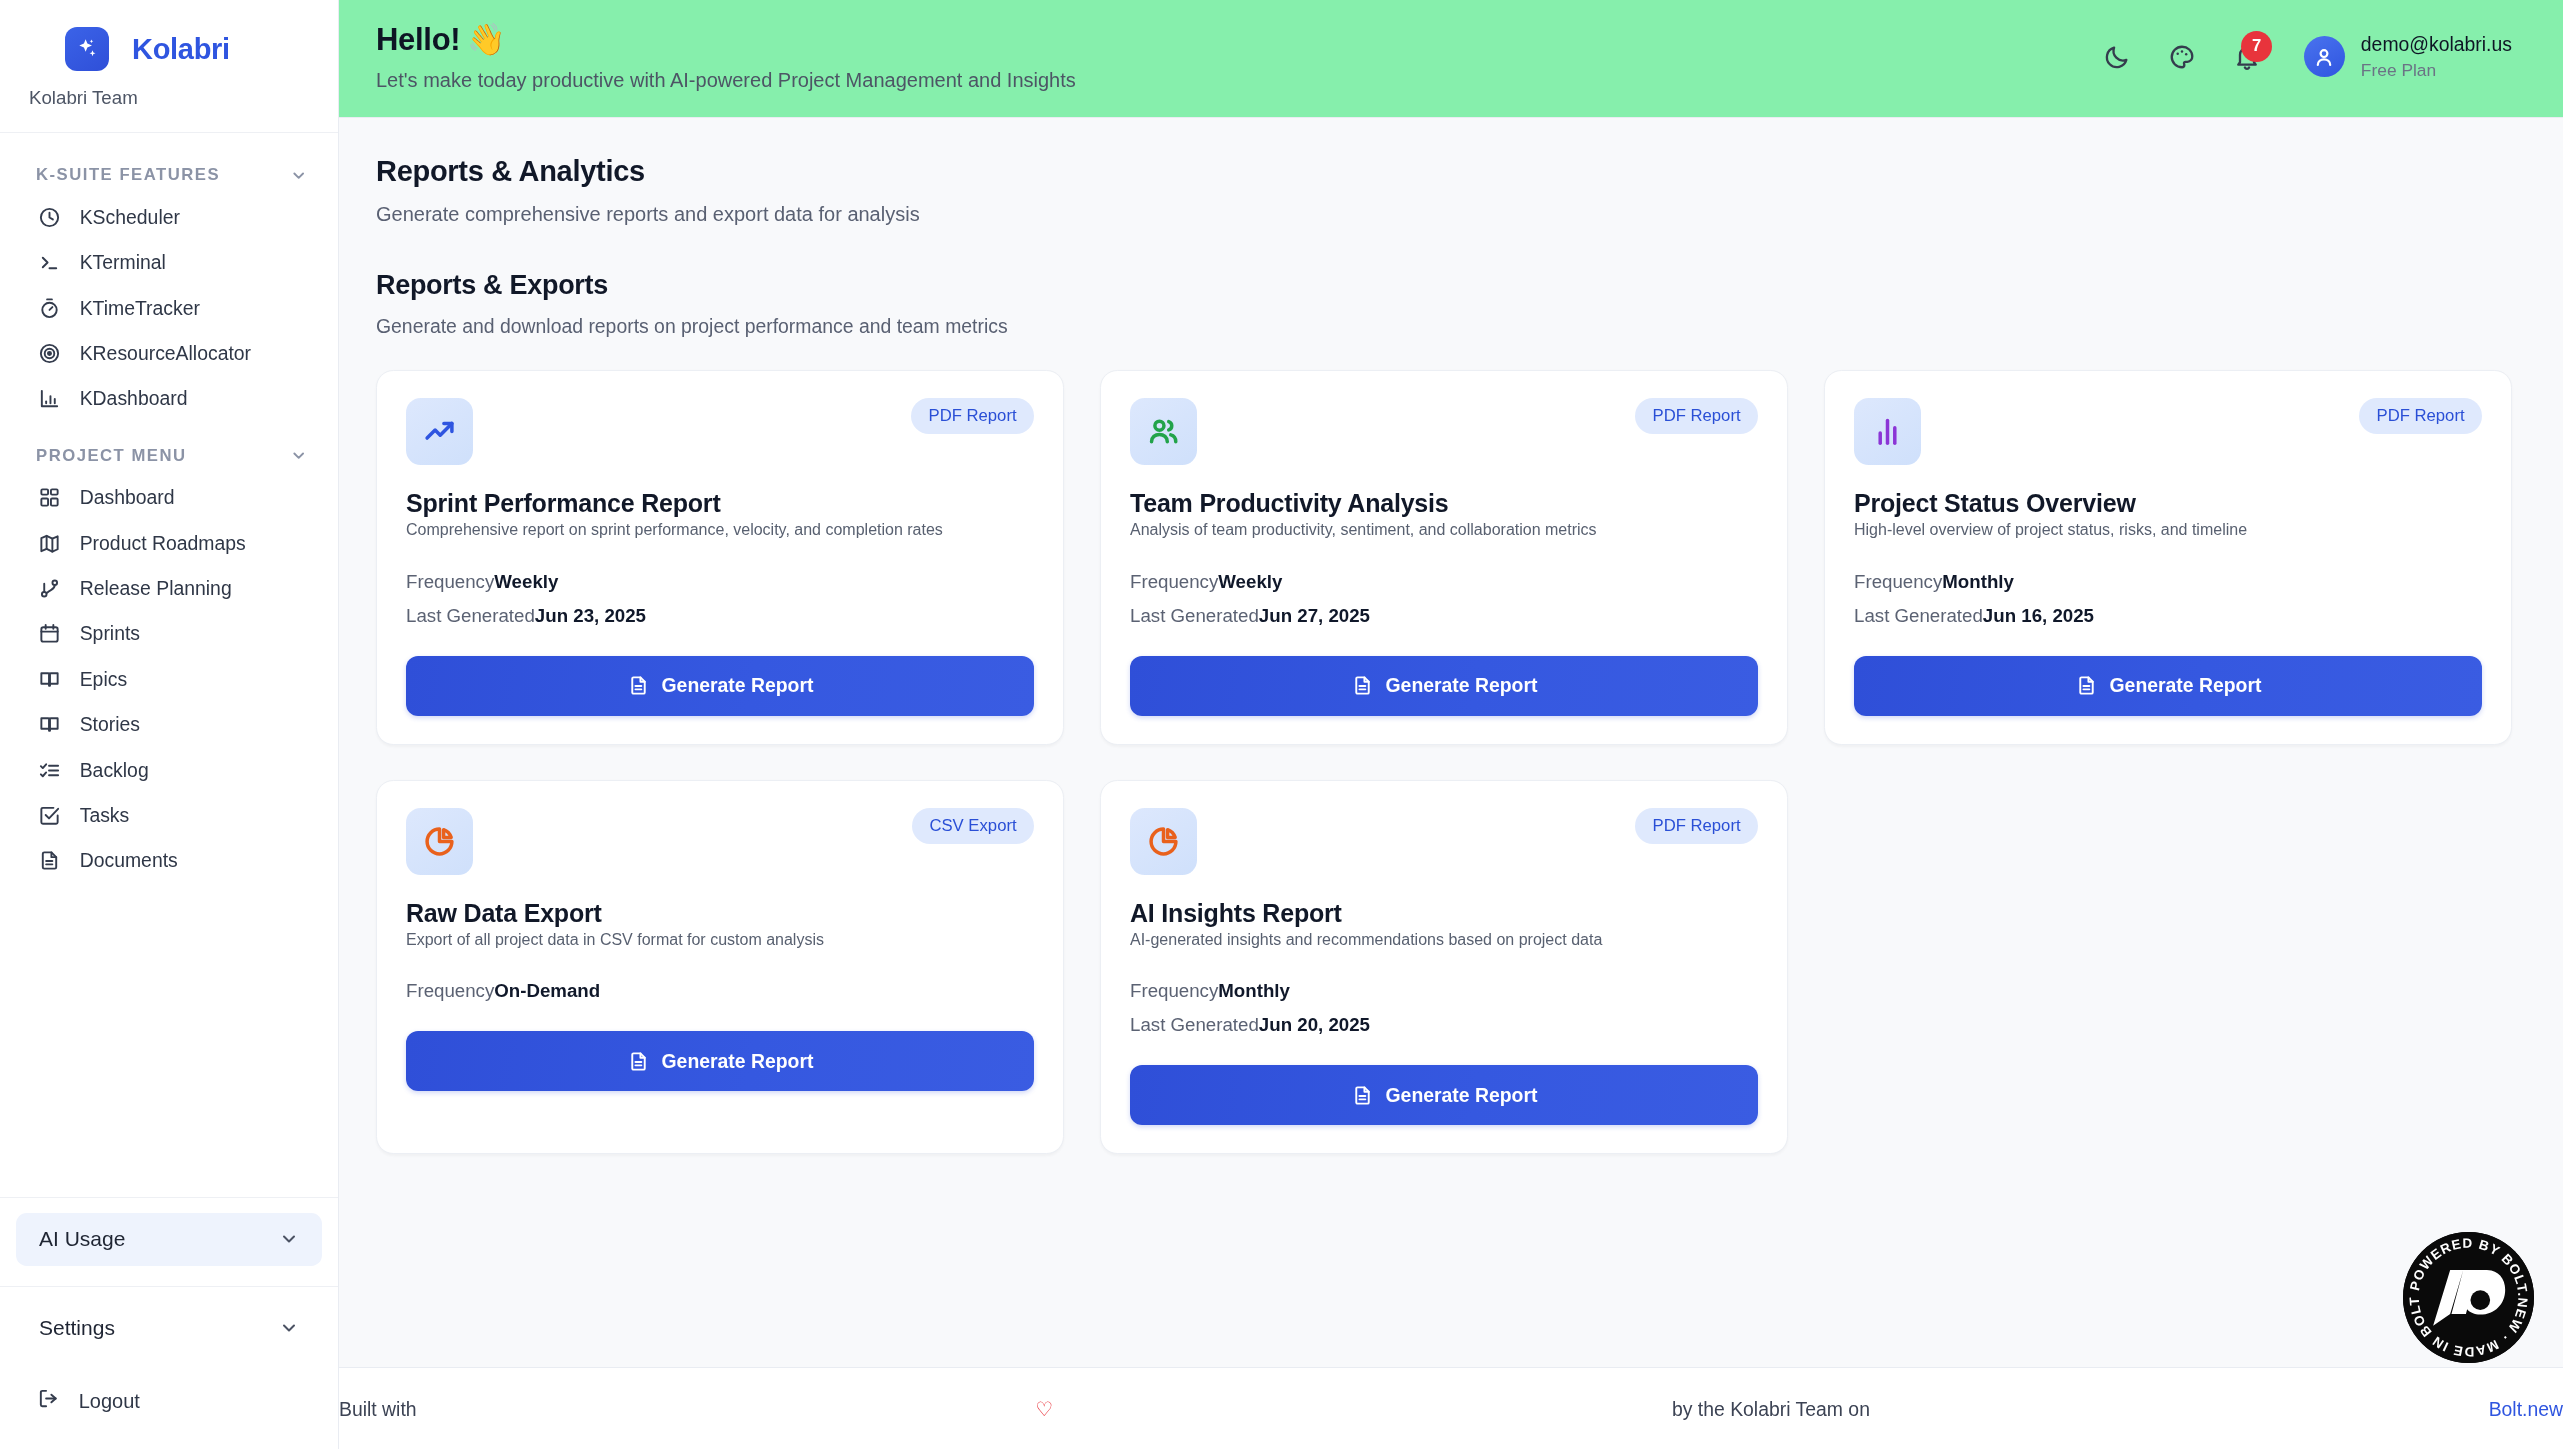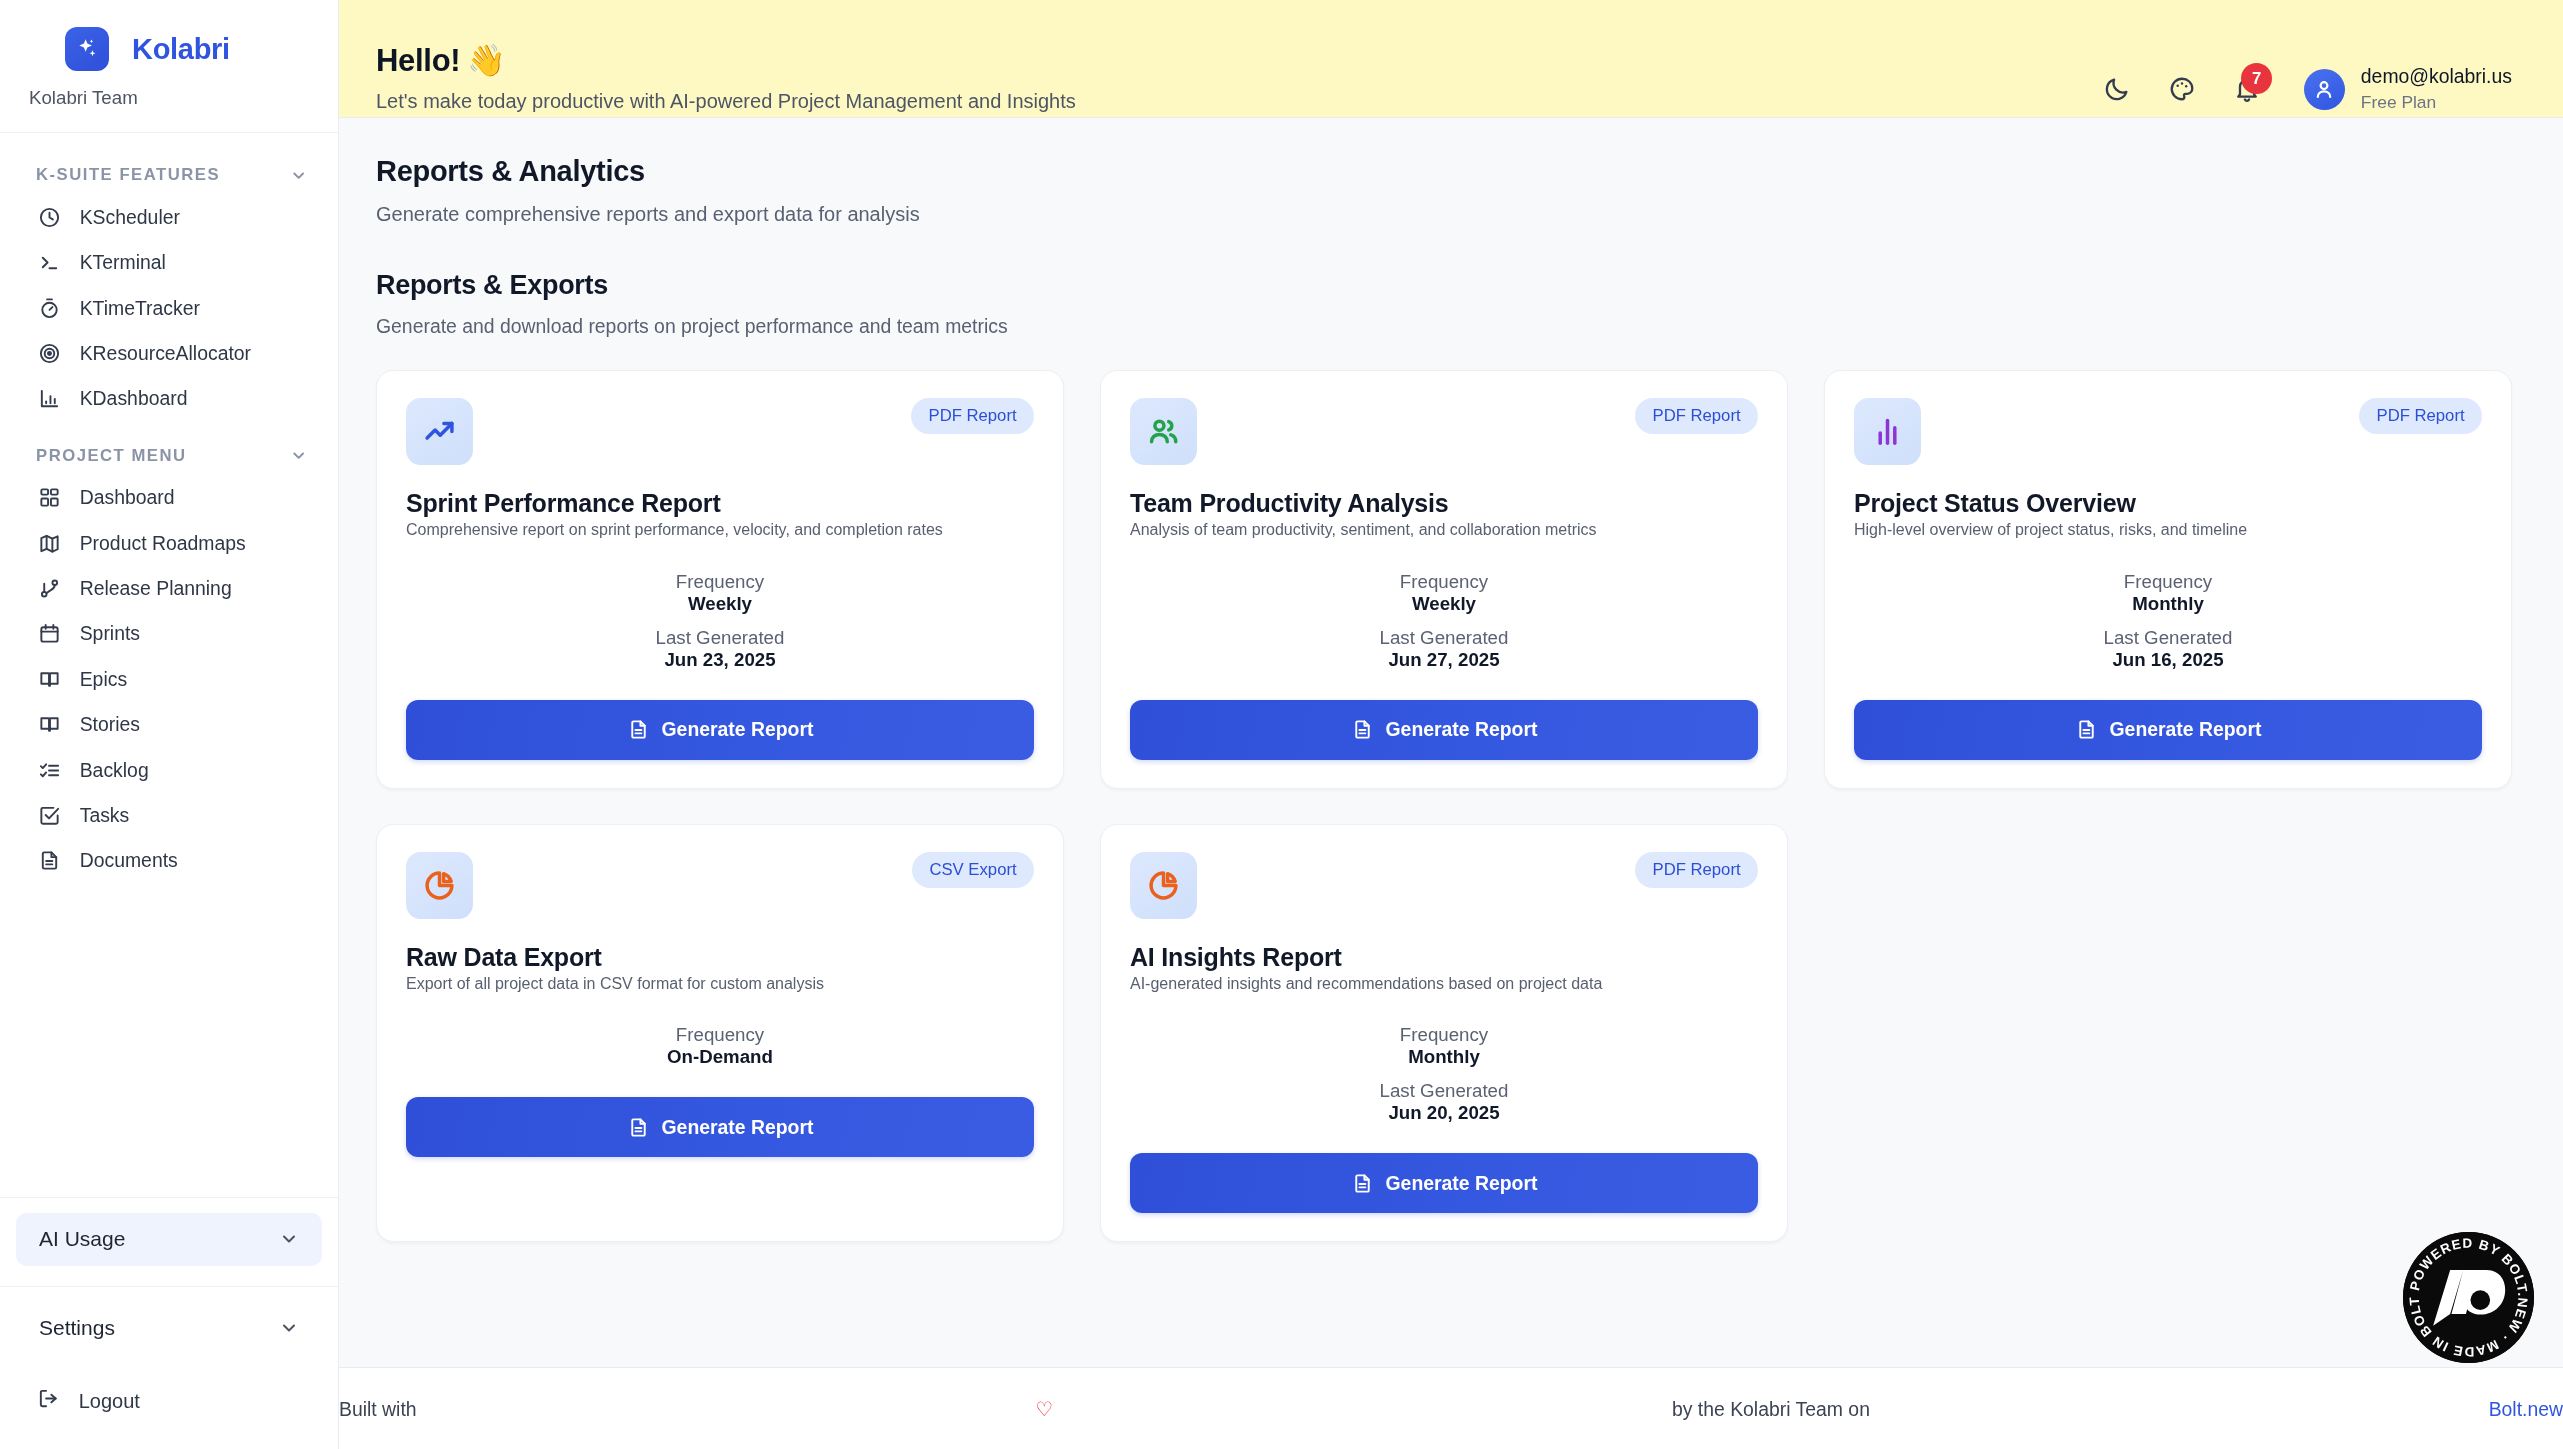--- a/index.html
+++ b/index.html
@@ -60,23 +60,23 @@
   .chev { width: 20px; height: 20px; stroke:#4b5263; stroke-width:2.4; fill:none; stroke-linecap:round; stroke-linejoin:round;}
   .chev-sm { width: 17.4px; height: 17.4px; stroke:#8b93a6; stroke-width:2.6; fill:none; stroke-linecap:round; stroke-linejoin:round;}
   .logout-row {
     display:flex; align-items:center; gap: 18.7px;
     padding: 17.4px 31px 17.4px 37px; font-size: 20px; color:#2f3747; cursor:pointer;
   }
 
   
   .main { flex: 1; display: flex; flex-direction: column; min-width: 0; background: #f8f9fb; }
   .topbar {
-    height: 118px; background: #fef9c3;
+    height: 118px; background: #86efac;
     border-bottom: 1.3px solid #e9ecf2;
-    display: flex; align-items: flex-end; justify-content: space-between;
+    display: flex; align-items: center; justify-content: space-between;
     padding: 0 51px 4px 37px;
     flex: 0 0 118px;
   }
   .greet-title { font-size: 31px; font-weight: 700; color: #0e1524; letter-spacing: -0.3px; display:flex; align-items:center; gap:6.7px;}
   .greet-sub { margin-top: 10.7px; font-size: 20px; color: #4d5565; }
   .top-actions { display: flex; align-items: center; gap: 29px; }
   .icon-btn { width: 36px; height: 36px; display:flex; align-items:center; justify-content:center; cursor:pointer; position:relative;}
   .icon-btn svg { width: 28px; height: 28px; stroke:#343c4d; stroke-width:2; fill:none; stroke-linecap:round; stroke-linejoin:round;}
   .badge {
     position:absolute; top:-8px; right:-6.7px;
@@ -120,21 +120,21 @@
     display:flex; align-items:center; justify-content:center; flex:0 0 67px;
   }
   .card-icon svg { width: 35px; height: 35px; stroke-width:2.4; fill:none; stroke-linecap:round; stroke-linejoin:round;}
   .chip {
     background:#dfe9fd; color:#2a4fd6; font-size:16.7px; font-weight:400;
     padding: 8px 17.4px; border-radius: 668px; white-space:nowrap;
   }
   .card-title { margin-top: 24px; font-size: 25px; font-weight: 700; color:#111828; letter-spacing:-0.2px;}
   .card-desc { margin-top: 0; font-size: 16px; line-height: 1.46; color:#586070;}
   .meta-rows { margin-top: 23px; }
-  .meta-row { display:flex; align-items:center; justify-content:space-between; padding: 6px 0; flex-direction: column; }
+  .meta-row { display:flex; align-items:center; padding: 6px 0; }
   .meta-k { font-size: 18.7px; color:#5b6273; }
   .meta-v { font-size: 18.7px; color:#10182a; font-weight:700; }
   .gen-btn {
     margin-top: 23px; height: 60px; border-radius: 12px;
     background: linear-gradient(100deg,#2f4fd8 0%,#3558e0 55%,#3a5ce2 100%);
     color:#fff; font-size: 19.4px; font-weight: 700;
     display:flex; align-items:center; justify-content:center; gap:12px;
     cursor:pointer; border:none;
     box-shadow: 0 2px 5.3px rgba(47,79,216,.22);
     font-family:"Liberation Sans", sans-serif;

